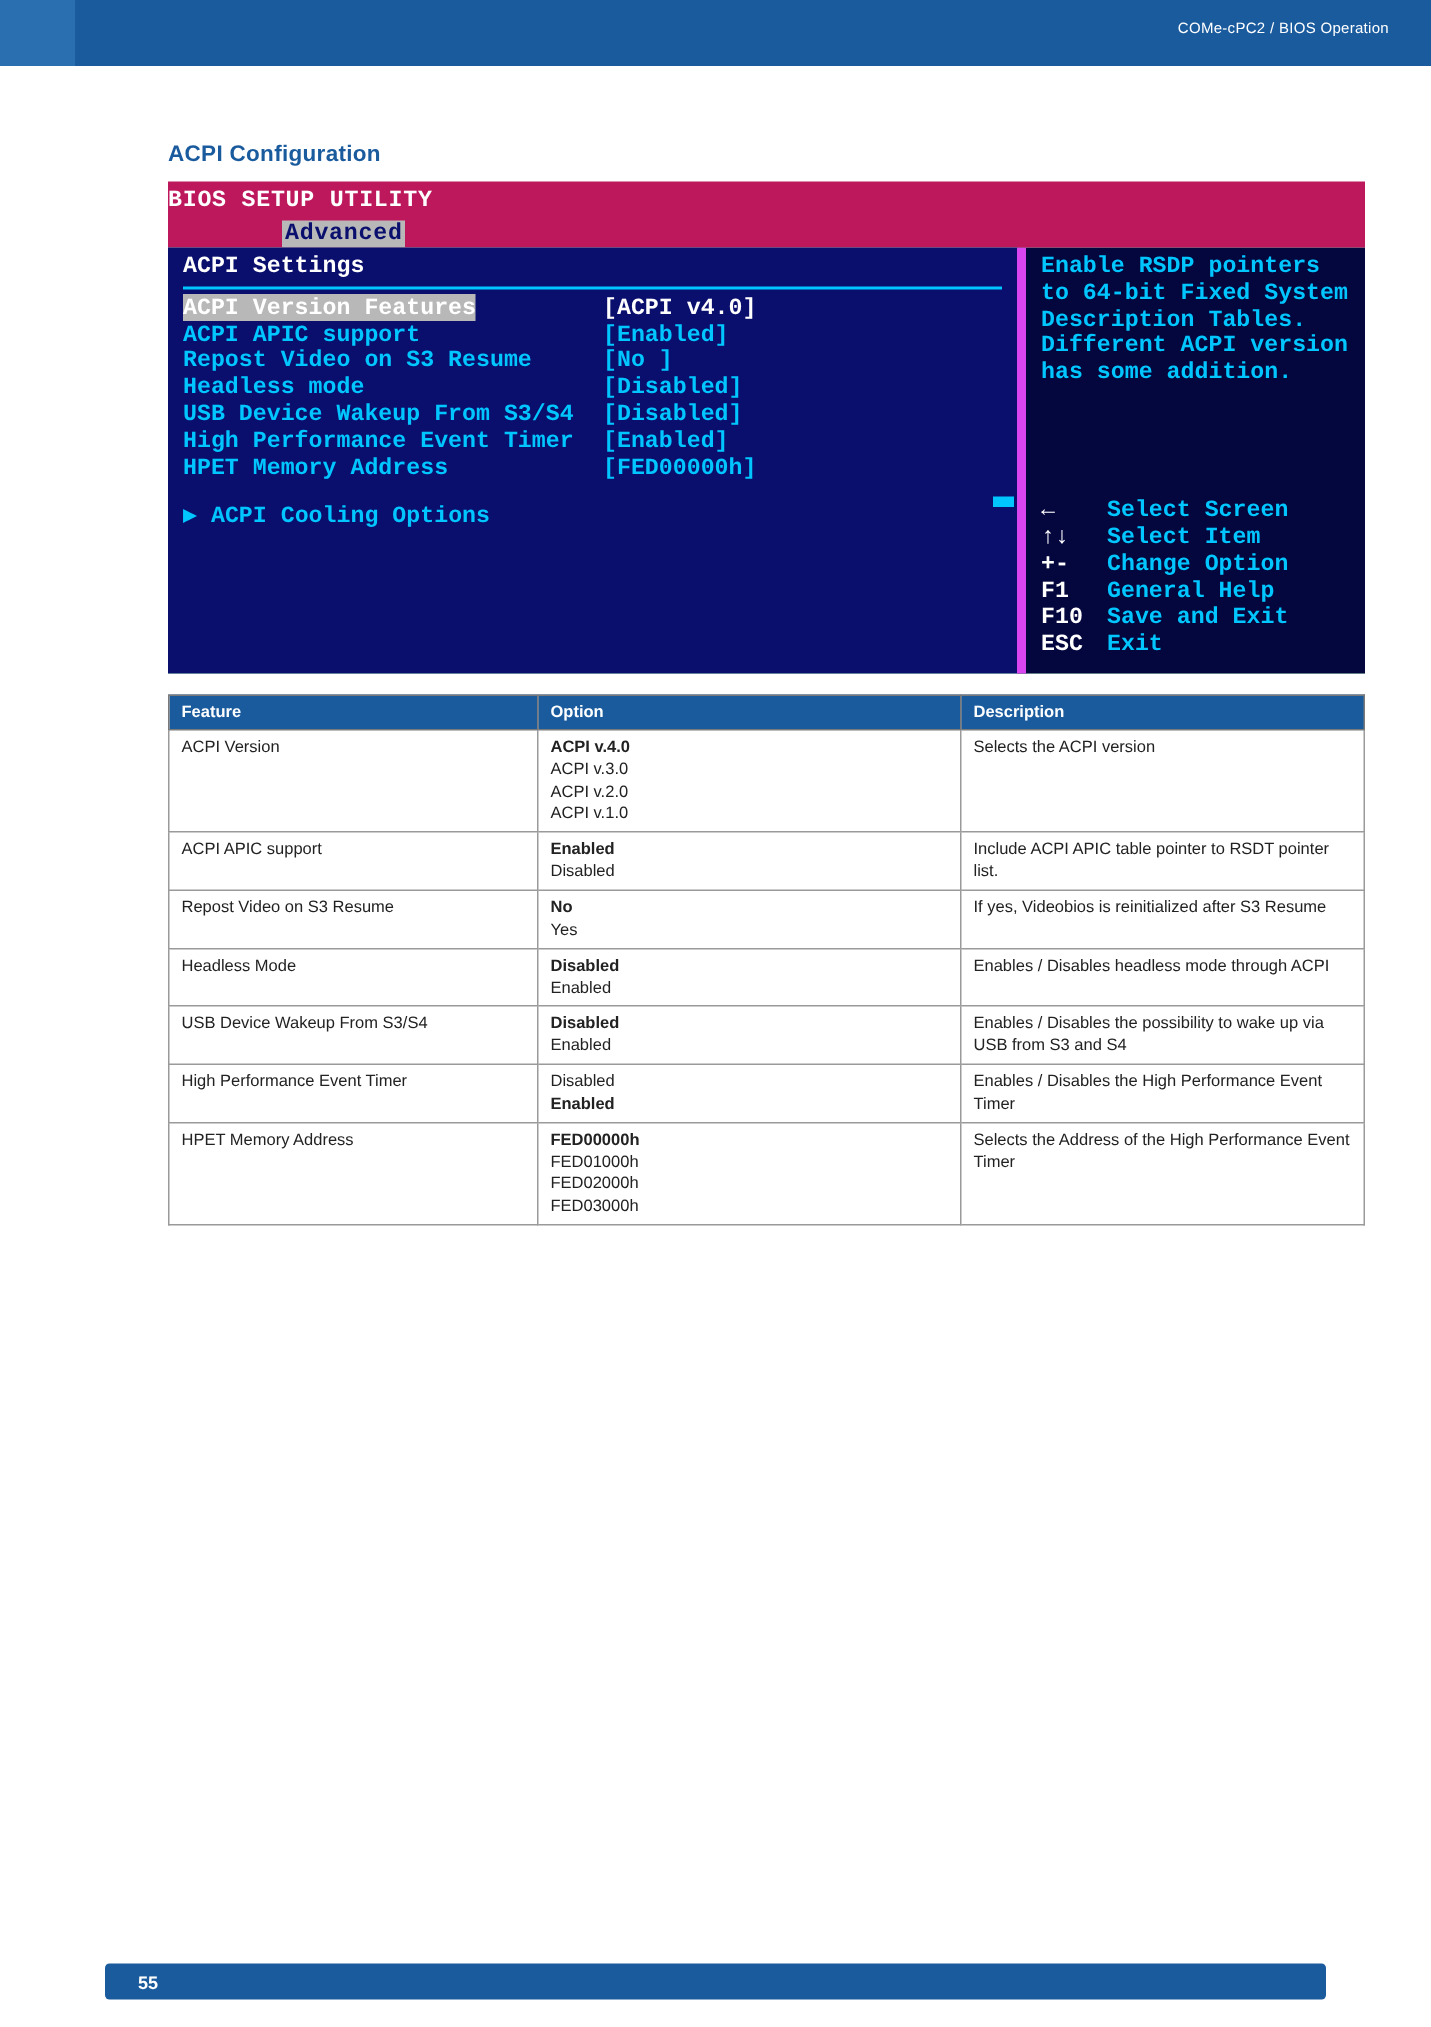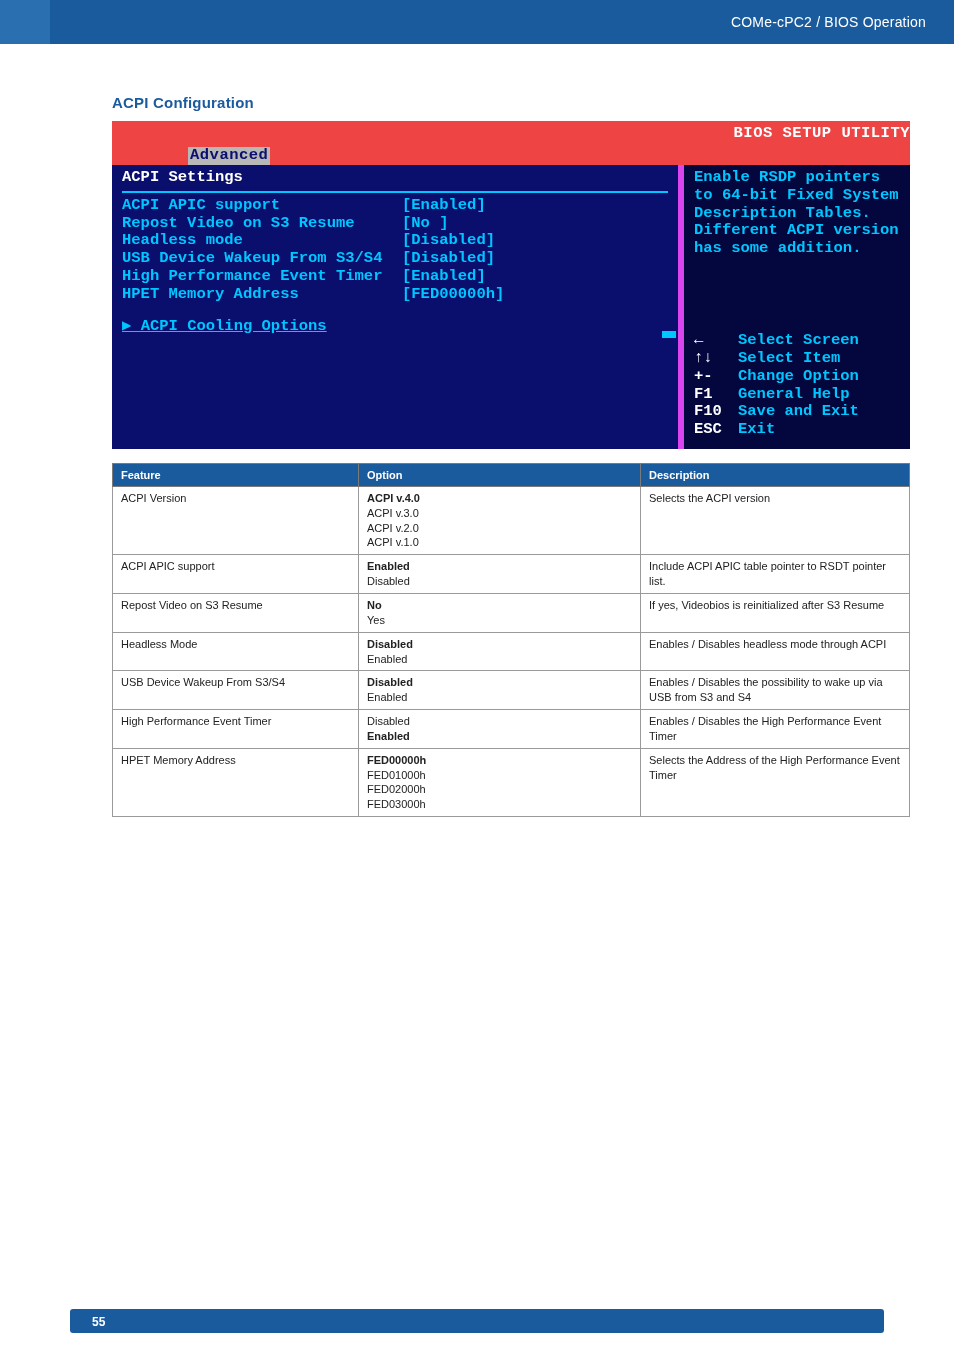--- a/index.html
+++ b/index.html
@@ -20,21 +20,21 @@
     position: absolute;
     left: 0; top: 0;
     width: 50px; height: 44px;
     background: #2a6faf;
   }
   .breadcrumb {
     position: absolute;
     right: 28px;
     top: 14px;
     color: #ffffff;
-    font-size: 14px;
+    font-size: 10px;
     letter-spacing: 0.2px;
   }
   .content {
     padding: 50px 47px 0 112px;
   }
   .section-title {
     color: #1a5b9e;
     font-weight: bold;
     font-size: 15px;
     margin-bottom: 10px;
@@ -42,24 +42,24 @@
   }
   
   .bios {
     width: 798px;
     font-family: "Courier New", monospace;
     font-size: 15.5px;
     font-weight: bold;
     line-height: 1.15;
   }
   .bios-titlebar {
-    background: #ef4444;
+    background: #be185d;
     color: #ffffff;
     padding: 4px 0 0 0;
-    text-align: right;
+    text-align: left;
     position: relative;
     height: 44px;
     letter-spacing: 0.5px;
   }
   .bios-titlebar .tab {
     position: absolute;
     left: 76px;
     bottom: 0;
     background: #b8b8b8;
     color: #0a0f6e;
@@ -162,20 +162,24 @@
   <div class="bios">
     <div class="bios-titlebar">
       <span>BIOS SETUP UTILITY</span>
       <span class="tab">Advanced</span>
     </div>
     <div class="bios-body">
       <div class="bios-left">
         <div class="head">ACPI Settings</div>
         <div class="hr"></div>
         <div class="row">
+          <span class="lbl"><span style="background:#b8b8b8;color:#ffffff;">ACPI Version Features</span></span>
+          <span class="val" style="color:#ffffff;">[ACPI v4.0]</span>
+        </div>
+        <div class="row">
           <span class="lbl">ACPI APIC support</span>
           <span class="val">[Enabled]</span>
         </div>
         <div class="row">
           <span class="lbl">Repost Video on S3 Resume</span>
           <span class="val">[No ]</span>
         </div>
         <div class="row">
           <span class="lbl">Headless mode</span>
           <span class="val">[Disabled]</span>
@@ -186,21 +190,21 @@
         </div>
         <div class="row">
           <span class="lbl">High Performance Event Timer</span>
           <span class="val">[Enabled]</span>
         </div>
         <div class="row">
           <span class="lbl">HPET Memory Address</span>
           <span class="val">[FED00000h]</span>
         </div>
         <div style="height:14px;"></div>
-        <div class="row" style="color:#00c6ff;text-decoration:underline;">
+        <div class="row" style="color:#00c6ff;">
           <span>▶ ACPI Cooling Options</span>
         </div>
         <div style="position:absolute; right:2px; top:166px; width:14px; height:7px; background:#00c6ff;"></div>
       </div>
       <div class="bios-right">
         <div class="top-text">Enable RSDP pointers to 64-bit Fixed System Description Tables. Different ACPI version has some addition.</div>
         <div class="nav">
           <div class="line"><span class="k white">←</span><span>Select Screen</span></div>
           <div class="line"><span class="k white">↑↓</span><span>Select Item</span></div>
           <div class="line"><span class="k white">+-</span><span>Change Option</span></div>

